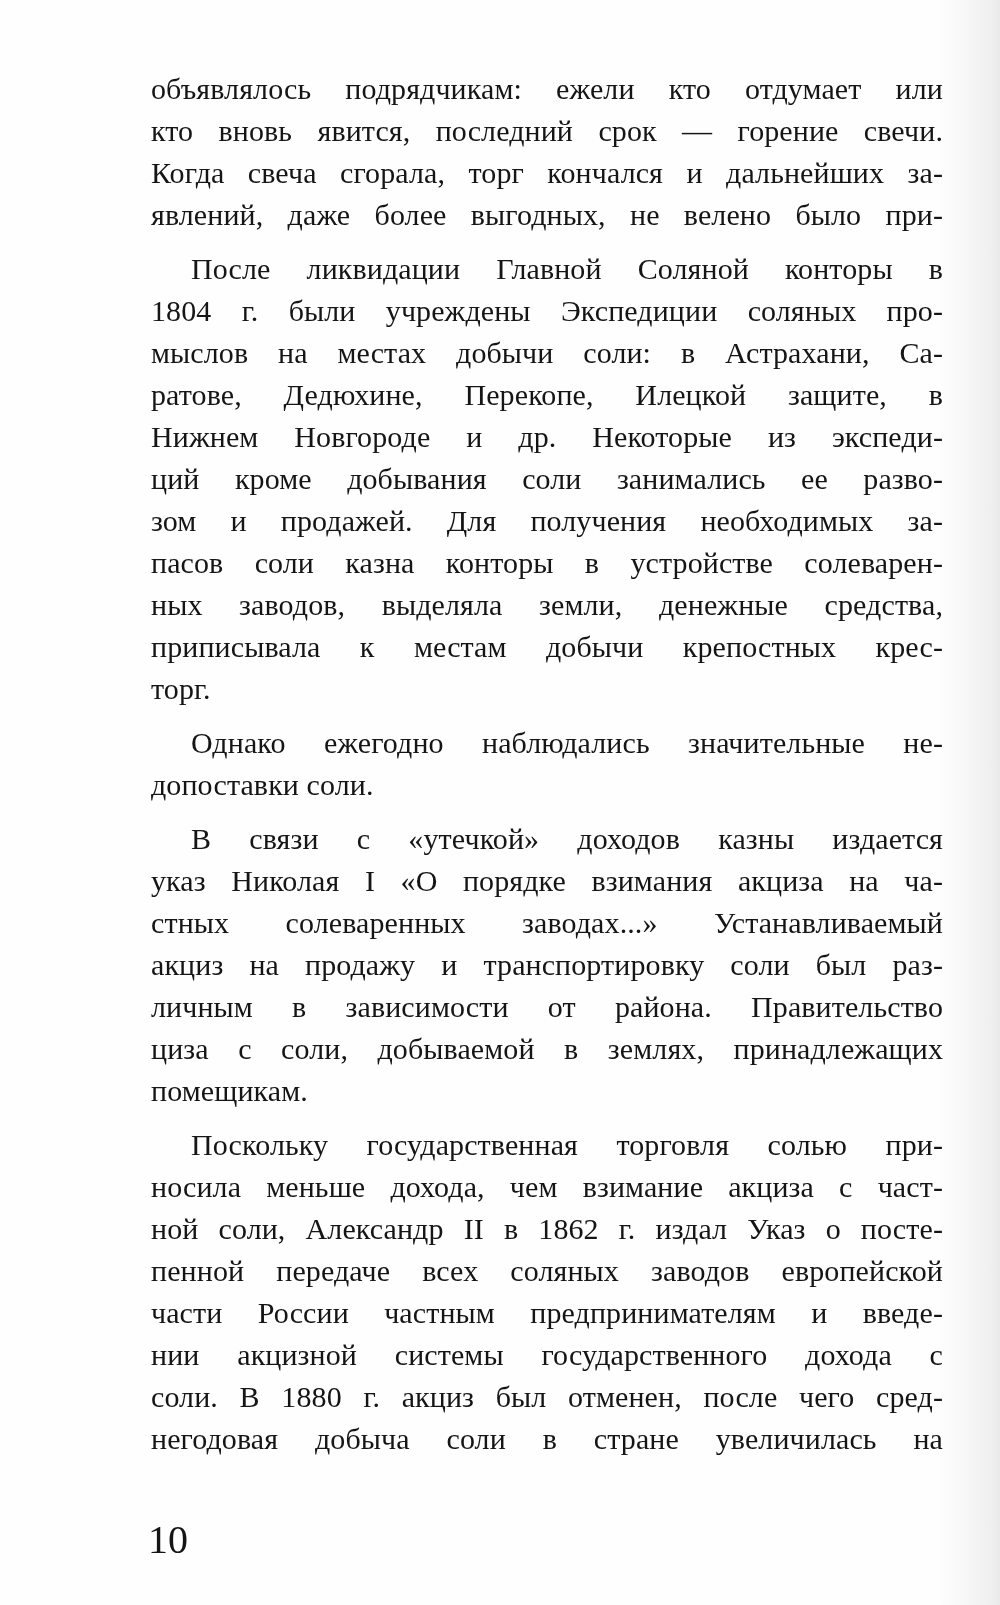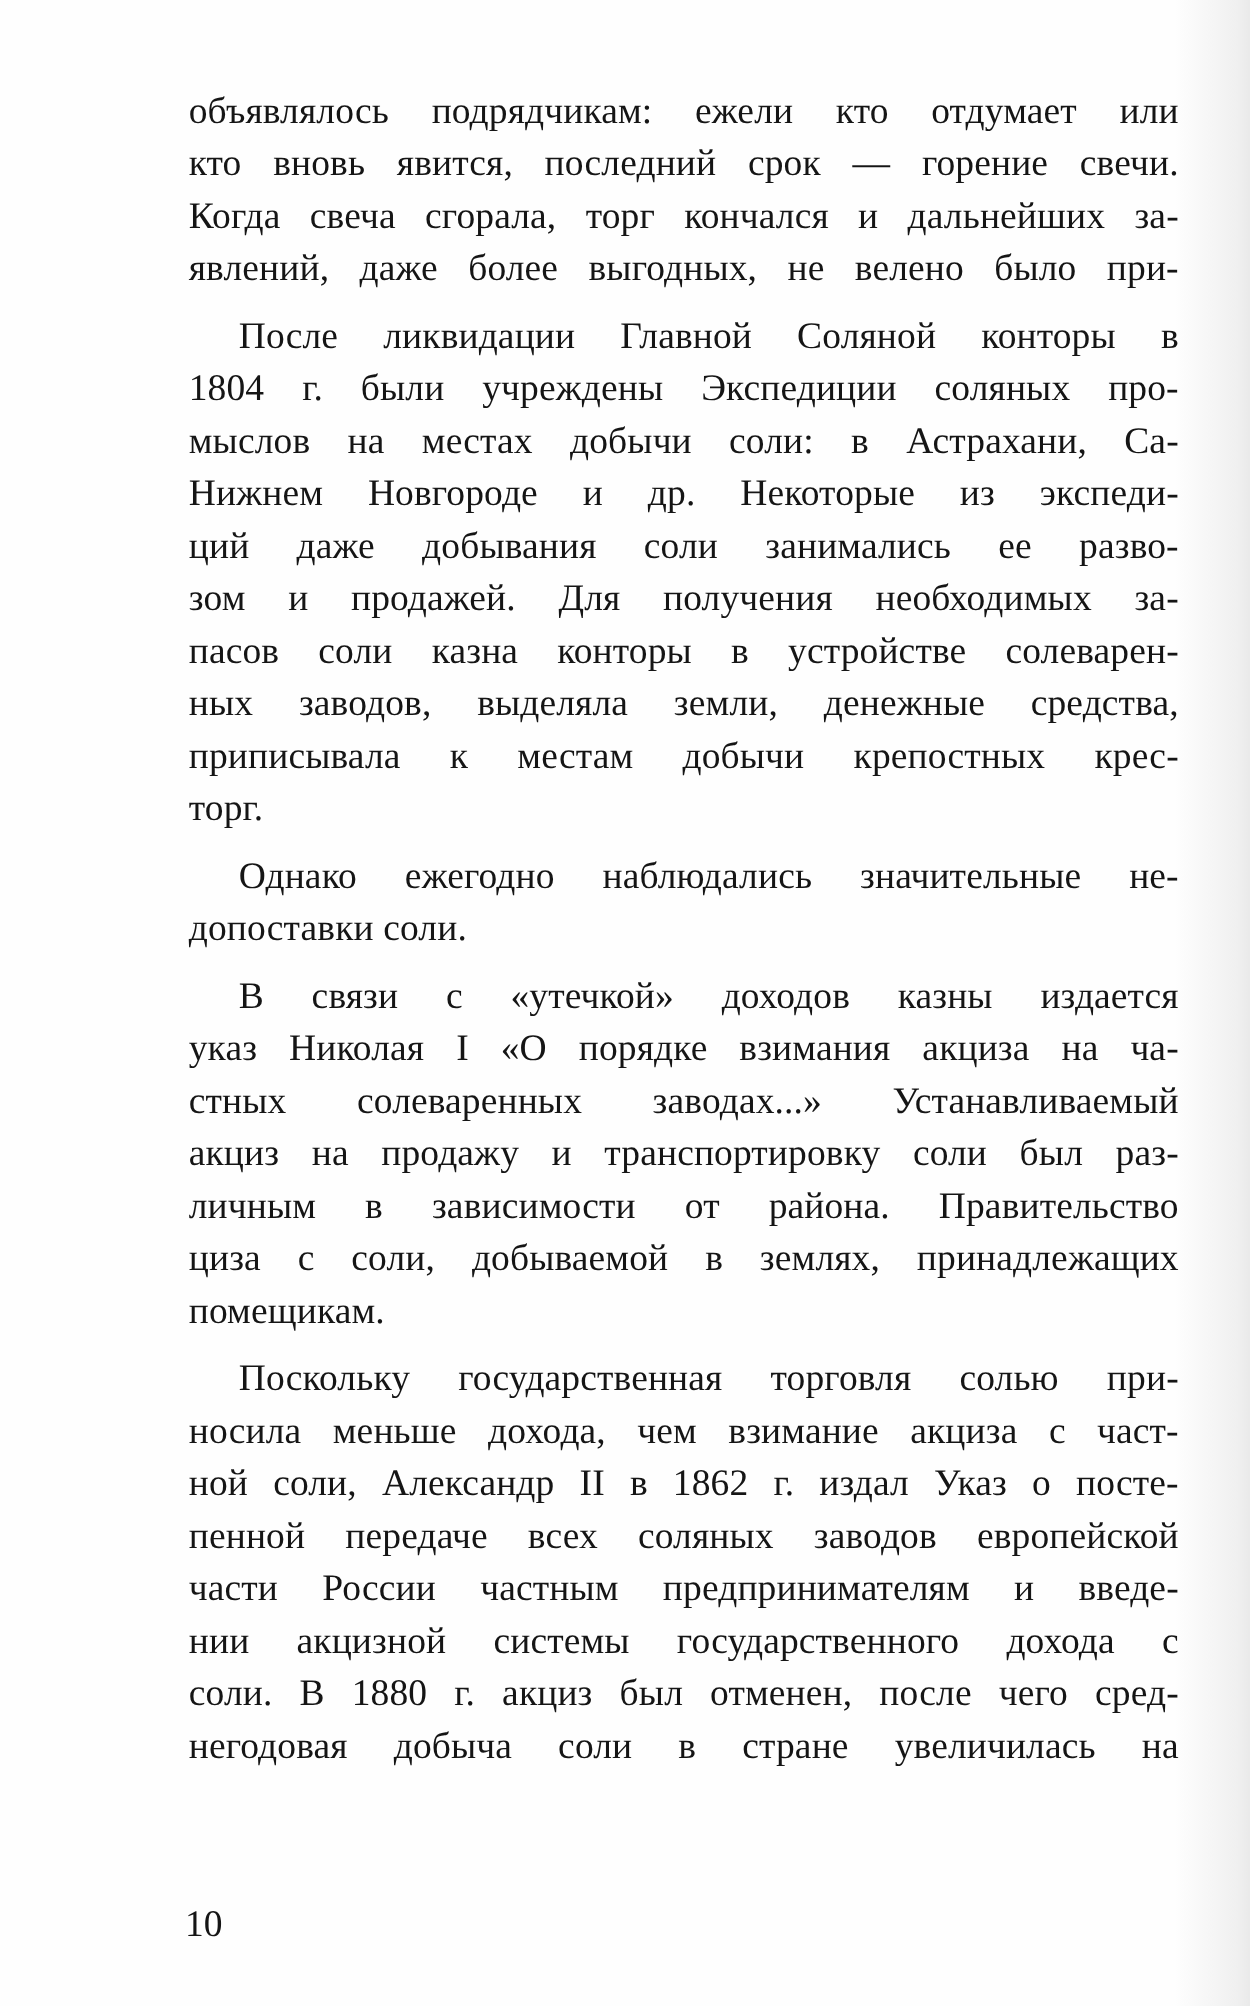--- a/index.html
+++ b/index.html
@@ -45,39 +45,40 @@
     text-align-last: left;
   }
   .line.indent {
     text-indent: 40px;
     margin-top: 12px;
   }
   .page-number {
     position: absolute;
     left: 148px;
     top: 1519px;
-    font-size: 30px;
+    font-size: 40px;
     line-height: 42px;
     color: #151515;
   }
 </style>
 </head>
 <body>
 
 <div class="page">
   <div class="body-text">
       <div class="line">объявлялось подрядчикам: ежели кто отдумает или</div>
       <div class="line">кто вновь явится, последний срок — горение свечи.</div>
       <div class="line">Когда свеча сгорала, торг кончался и дальнейших за-</div>
       <div class="line">явлений, даже более выгодных, не велено было при-</div>
       <div class="line indent">После ликвидации Главной Соляной конторы в</div>
       <div class="line">1804 г. были учреждены Экспедиции соляных про-</div>
       <div class="line">мыслов на местах добычи соли: в Астрахани, Са-</div>
+      <div class="line">ратове, Дедюхине, Перекопе, Илецкой защите, в</div>
       <div class="line">Нижнем Новгороде и др. Некоторые из экспеди-</div>
-      <div class="line">ций даже добывания соли занимались ее разво-</div>
+      <div class="line">ций кроме добывания соли занимались ее разво-</div>
       <div class="line">зом и продажей. Для получения необходимых за-</div>
       <div class="line">пасов соли казна конторы в устройстве солеварен-</div>
       <div class="line">ных заводов, выделяла земли, денежные средства,</div>
       <div class="line">приписывала к местам добычи крепостных крес-</div>
       <div class="line flush">торг.</div>
       <div class="line indent">Однако ежегодно наблюдались значительные не-</div>
       <div class="line flush">допоставки соли.</div>
       <div class="line indent">В связи с «утечкой» доходов казны издается</div>
       <div class="line">указ Николая I «О порядке взимания акциза на ча-</div>
       <div class="line">стных солеваренных заводах...» Устанавливаемый</div>

